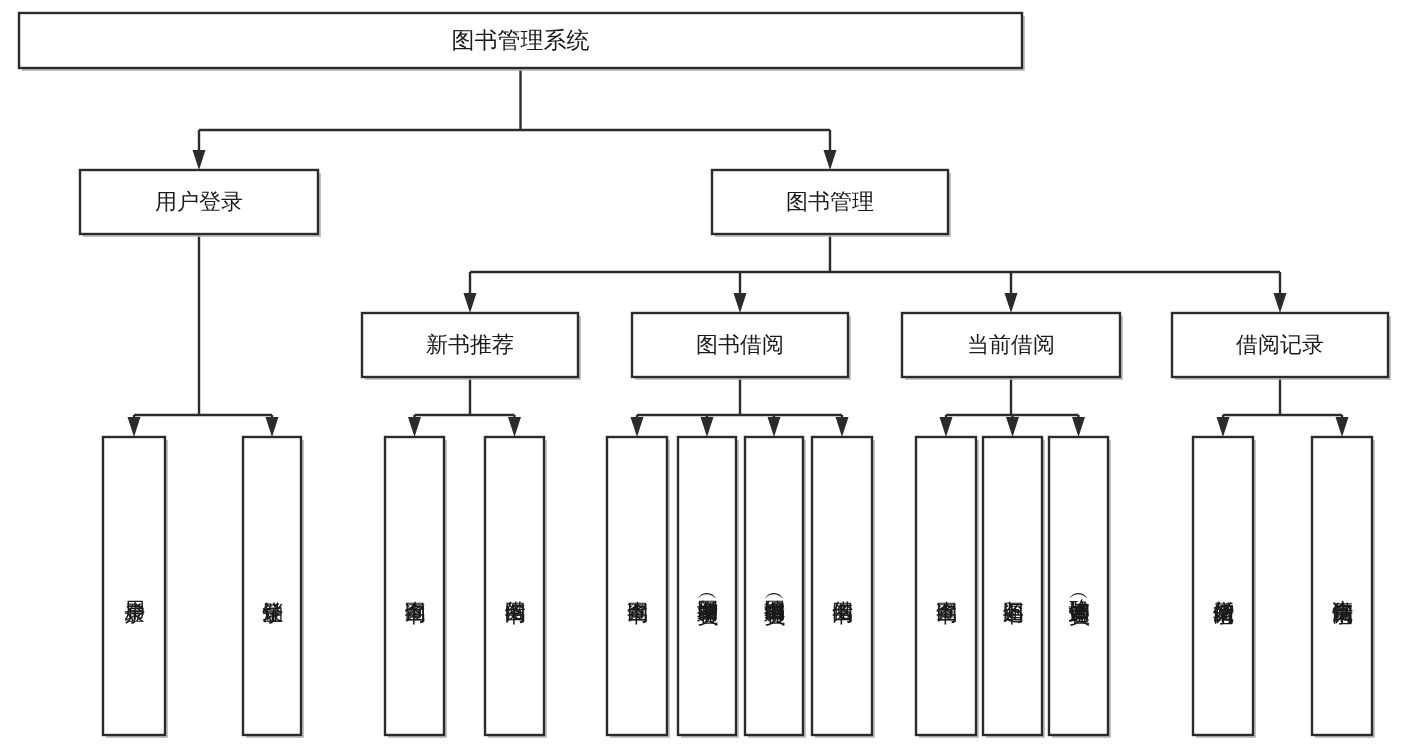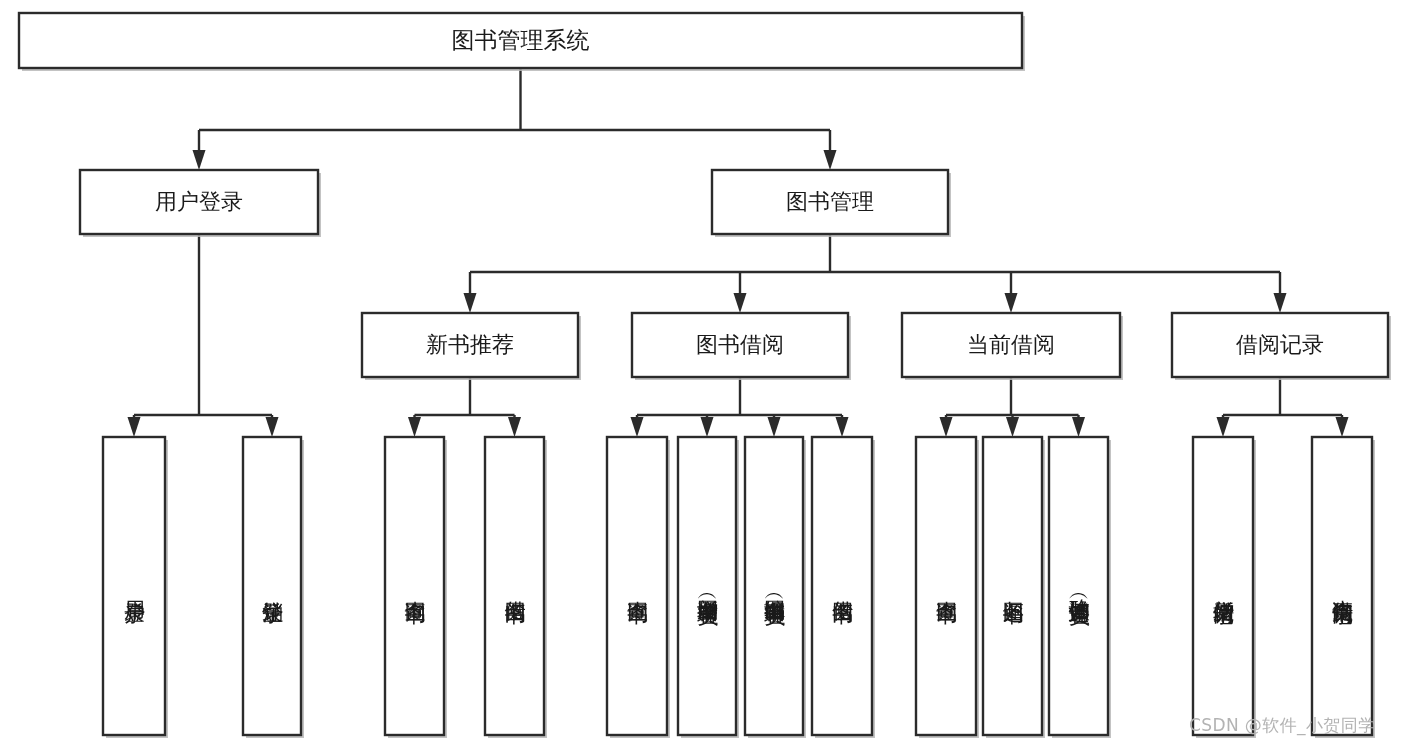--- a/index.html
+++ b/index.html
@@ -288,14 +288,13 @@
         <div class="vtext">确认归还（管理员）</div>
       </div>
       <div class="vtext-wrap" style="left: 1193px; top: 437px; width: 60px; height: 298px;">
         <div class="vtext">新增借阅记录</div>
       </div>
       <div class="vtext-wrap" style="left: 1312px; top: 437px; width: 60px; height: 298px;">
         <div class="vtext">查询借阅记录</div>
       </div>
     </div>
 
-  <div id="watermark">CSDN @软件_小贺同学</div>
 </div>
 
 </body></html>

